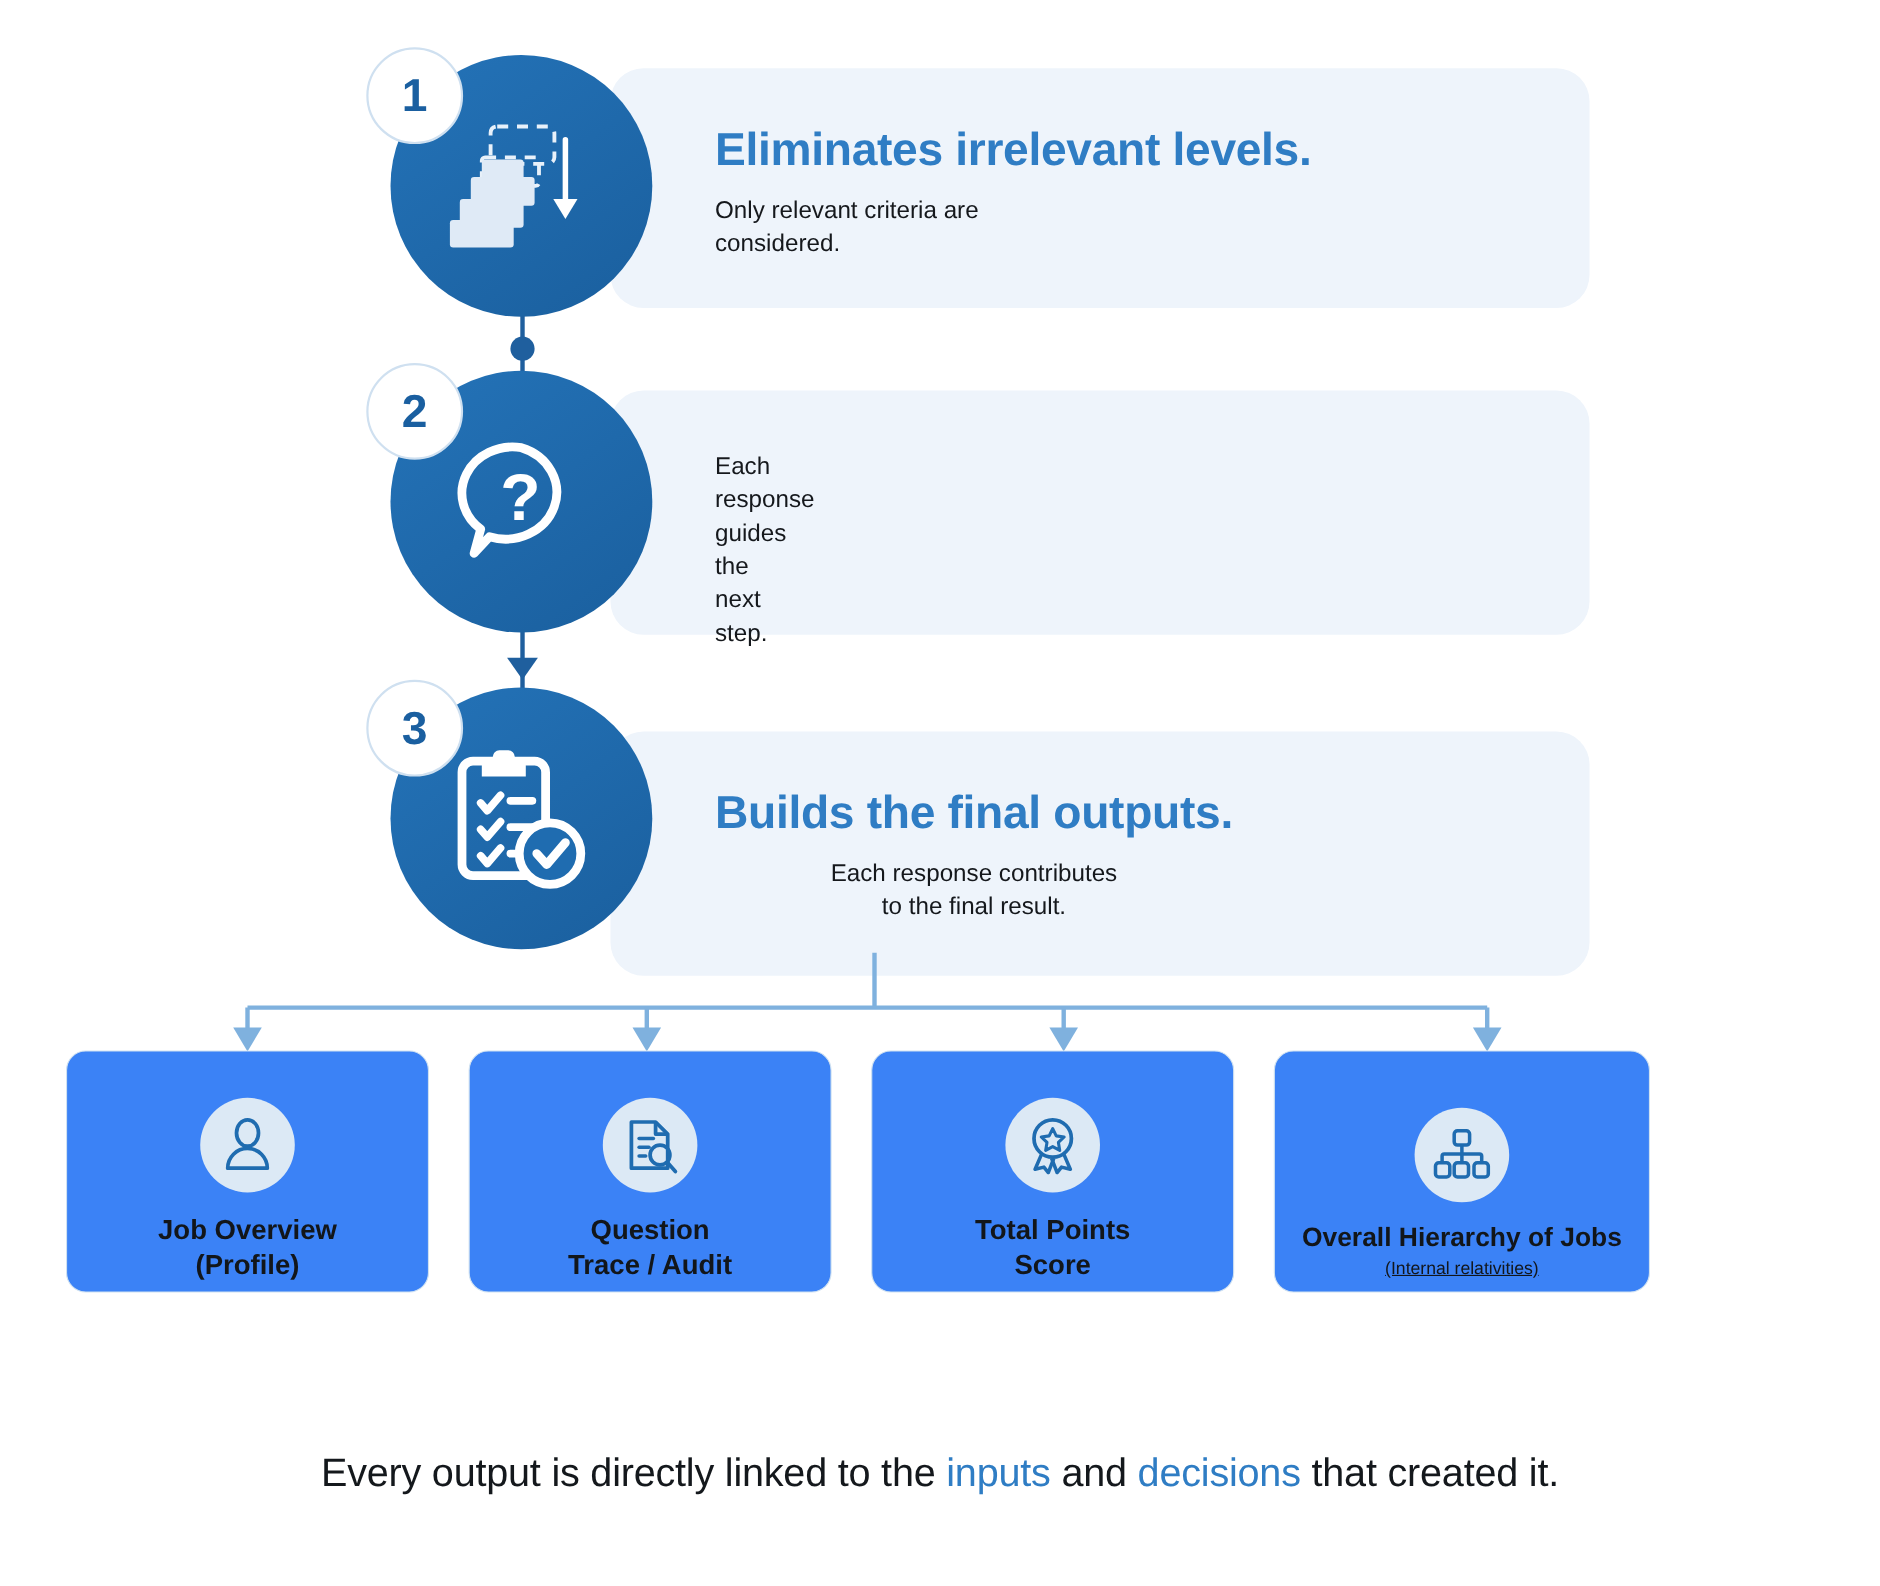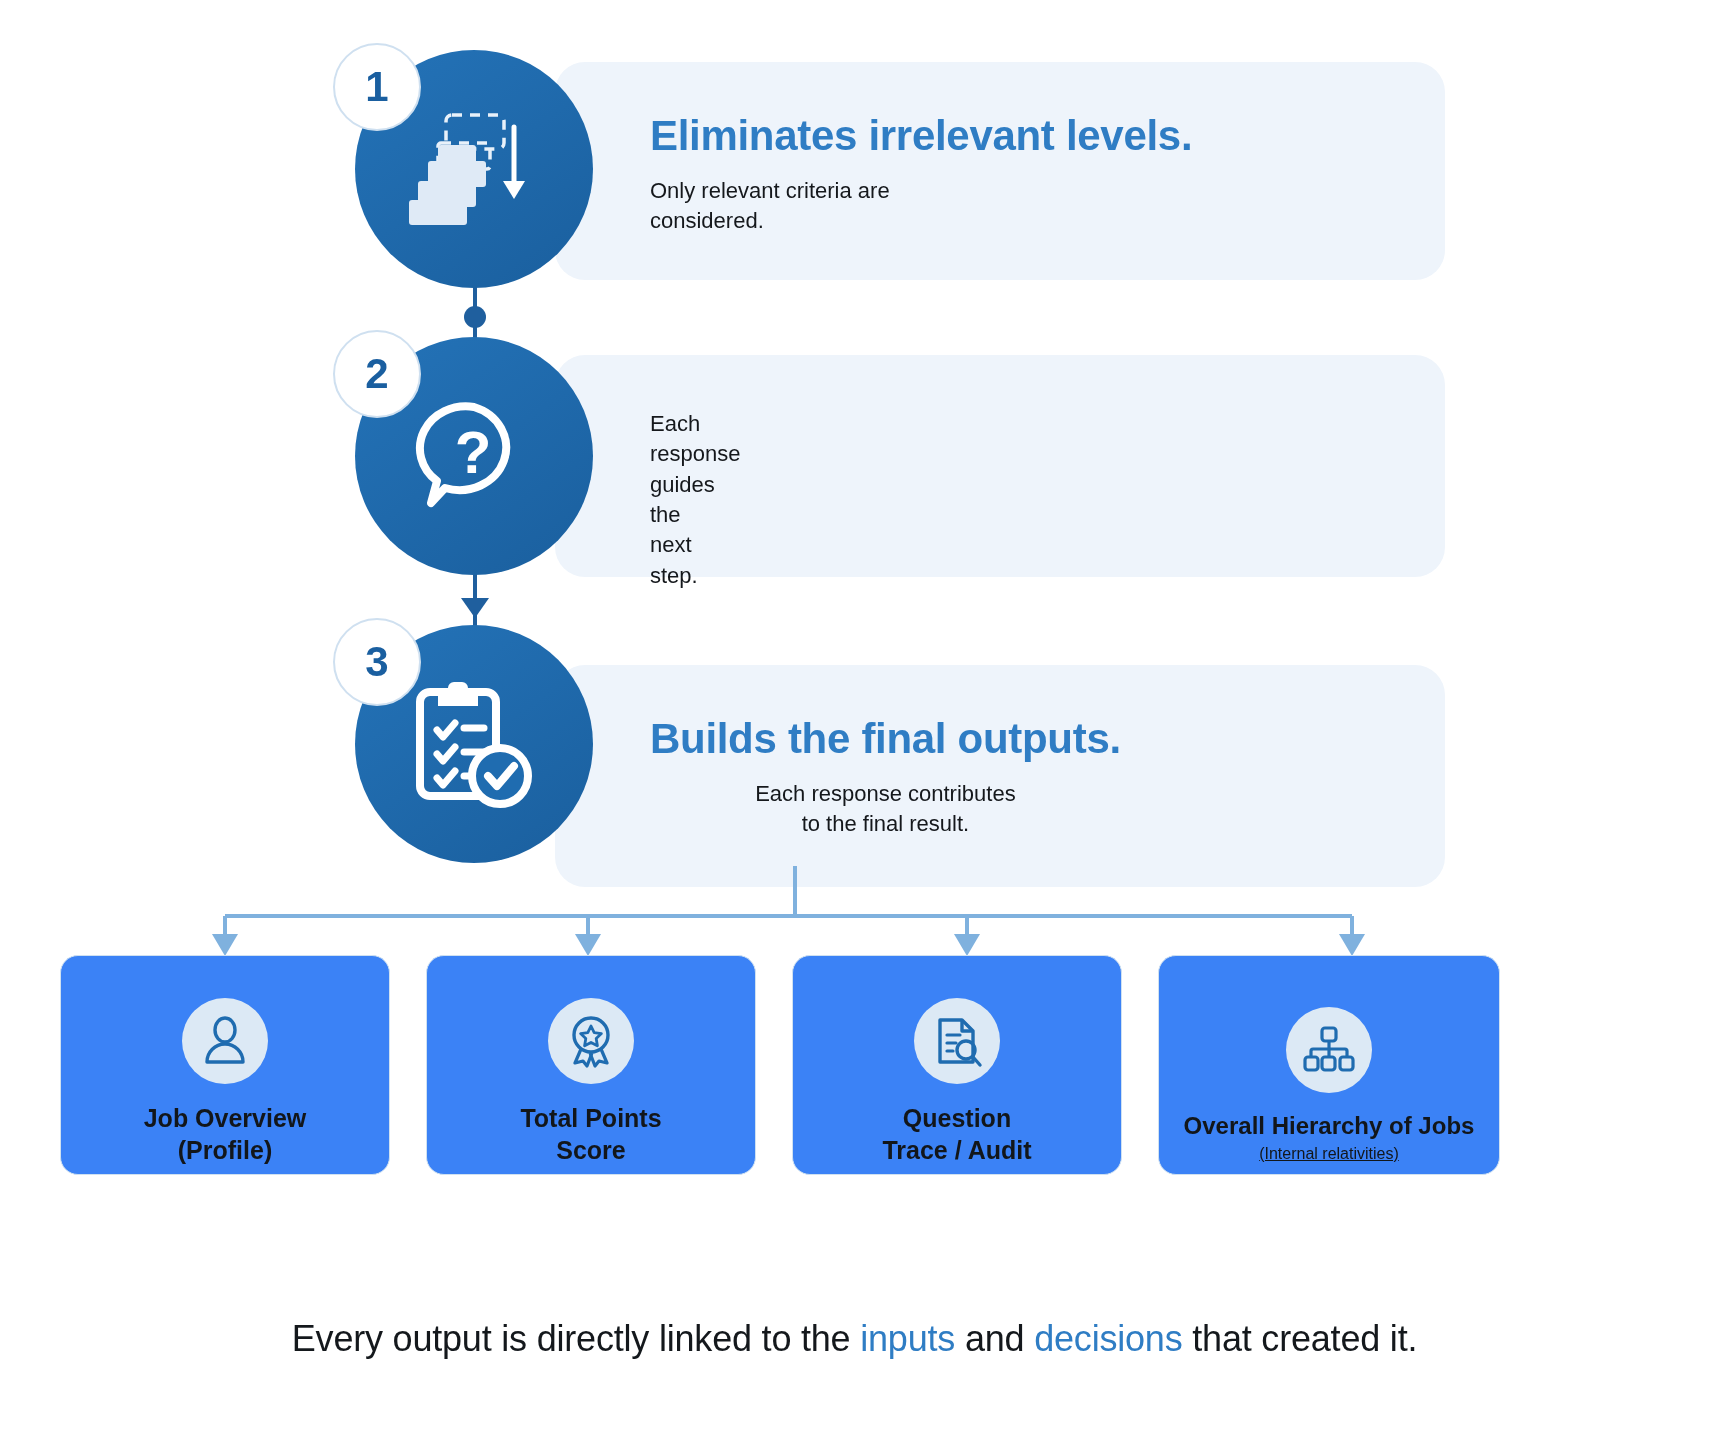--- a/index.html
+++ b/index.html
@@ -313,44 +313,44 @@
           <path d="M9 48 a18 18 0 0 1 36 0 z" fill="none" stroke="#1f6cb0" stroke-width="3.4" stroke-linejoin="round"></path>
         </svg>
       </div>
       <div class="out-label">Job Overview
 (Profile)</div>
     </div>
 
     <div class="out-box">
       <div class="out-icon-wrap">
         <svg width="54" height="54" viewBox="0 0 54 54">
-          <circle cx="27" cy="21" r="17" fill="none" stroke="#1f6cb0" stroke-width="3.4"></circle>
-          <path d="M27 12 l3.2 6.6 l7.2 1 l-5.2 5 l1.2 7.2 l-6.4 -3.4 l-6.4 3.4 l1.2 -7.2 l-5.2 -5 l7.2 -1 z" fill="none" stroke="#1f6cb0" stroke-width="2.8" stroke-linejoin="round"></path>
-          <path d="M17 35 L11 49 L19 47 L23 52 L28 39" fill="none" stroke="#1f6cb0" stroke-width="3.2" stroke-linejoin="round"></path>
-          <path d="M37 35 L43 49 L35 47 L31 52 L26 39" fill="none" stroke="#1f6cb0" stroke-width="3.2" stroke-linejoin="round"></path>
-        </svg>
-      </div>
-      <div class="out-label">Total Points
-Score</div>
-    </div>
-
-    <div class="out-box">
-      <div class="out-icon-wrap">
-        <svg width="54" height="54" viewBox="0 0 54 54">
           <path d="M10 6 h22 l11 11 v31 h-33 z" fill="none" stroke="#1f6cb0" stroke-width="3.4" stroke-linejoin="round"></path>
           <path d="M32 6 v11 h11" fill="none" stroke="#1f6cb0" stroke-width="3.4" stroke-linejoin="round"></path>
           <line x1="17" y1="21" x2="30" y2="21" stroke="#1f6cb0" stroke-width="3.2" stroke-linecap="round"></line>
           <line x1="17" y1="29" x2="26" y2="29" stroke="#1f6cb0" stroke-width="3.2" stroke-linecap="round"></line>
           <line x1="17" y1="37" x2="23" y2="37" stroke="#1f6cb0" stroke-width="3.2" stroke-linecap="round"></line>
           <circle cx="36" cy="36" r="9" fill="none" stroke="#1f6cb0" stroke-width="3.4"></circle>
           <line x1="43" y1="43" x2="50" y2="51" stroke="#1f6cb0" stroke-width="3.4" stroke-linecap="round"></line>
         </svg>
       </div>
       <div class="out-label">Question
 Trace / Audit</div>
+    </div>
+
+    <div class="out-box">
+      <div class="out-icon-wrap">
+        <svg width="54" height="54" viewBox="0 0 54 54">
+          <circle cx="27" cy="21" r="17" fill="none" stroke="#1f6cb0" stroke-width="3.4"></circle>
+          <path d="M27 12 l3.2 6.6 l7.2 1 l-5.2 5 l1.2 7.2 l-6.4 -3.4 l-6.4 3.4 l1.2 -7.2 l-5.2 -5 l7.2 -1 z" fill="none" stroke="#1f6cb0" stroke-width="2.8" stroke-linejoin="round"></path>
+          <path d="M17 35 L11 49 L19 47 L23 52 L28 39" fill="none" stroke="#1f6cb0" stroke-width="3.2" stroke-linejoin="round"></path>
+          <path d="M37 35 L43 49 L35 47 L31 52 L26 39" fill="none" stroke="#1f6cb0" stroke-width="3.2" stroke-linejoin="round"></path>
+        </svg>
+      </div>
+      <div class="out-label">Total Points
+Score</div>
     </div>
 
     <div class="out-box wide">
       <div class="out-icon-wrap">
         <svg width="54" height="54" viewBox="0 0 54 54">
           <rect x="20" y="5" width="14" height="13" rx="3" fill="none" stroke="#1f6cb0" stroke-width="3.2"></rect>
           <line x1="27" y1="18" x2="27" y2="26" stroke="#1f6cb0" stroke-width="3.2"></line>
           <path d="M9 33 v-5 a2 2 0 0 1 2 -2 h32 a2 2 0 0 1 2 2 v5" fill="none" stroke="#1f6cb0" stroke-width="3.2" stroke-linejoin="round"></path>
           <line x1="27" y1="26" x2="27" y2="34" stroke="#1f6cb0" stroke-width="3.2"></line>
           <rect x="3" y="34" width="13" height="13" rx="3" fill="none" stroke="#1f6cb0" stroke-width="3.2"></rect>

